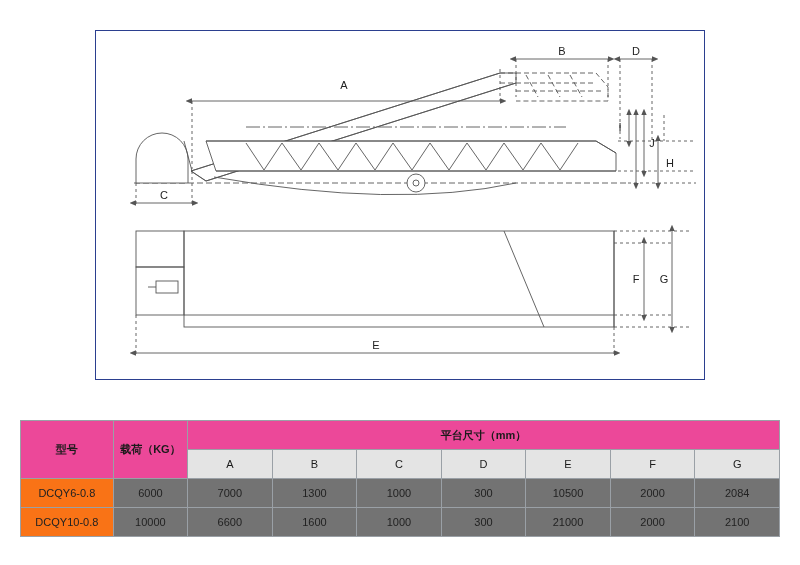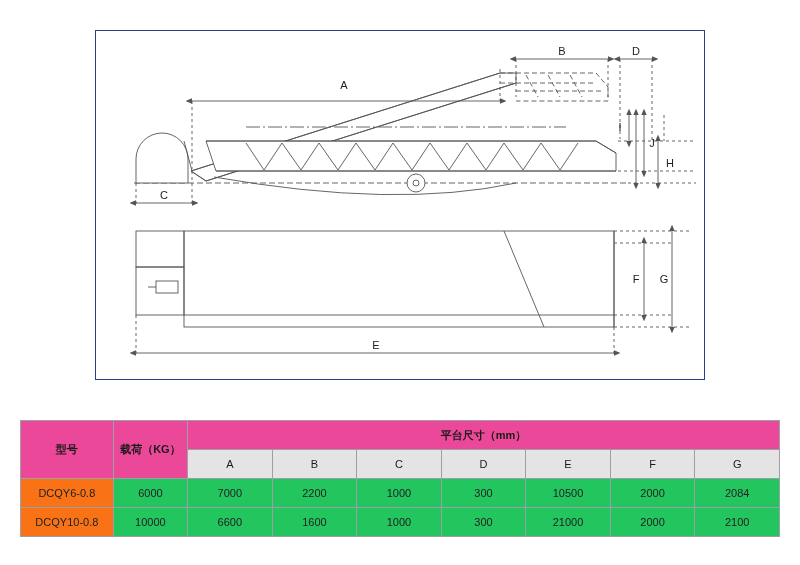--- a/index.html
+++ b/index.html
@@ -60,21 +60,21 @@
     color: #1a1a1a;
   }
   .spec-table thead th.sub {
     background: #e4e4e4;
     font-weight: normal;
   }
   .spec-table td.model {
     background: #f97316;
   }
   .spec-table td {
-    background: #22c55e;
+    background: #737373;
   }
   .col-model { width: 90px; margin-left: 19px; }
   .col-load  { width: 72px; }
   .col-dim   { width: 82px; }
 </style>
 </head>
 <body>
 
 <div id="page">
 
@@ -234,21 +234,21 @@
         <th class="sub col-dim">E</th>
         <th class="sub col-dim">F</th>
         <th class="sub col-dim">G</th>
       </tr>
     </thead>
     <tbody>
       <tr>
         <td class="model">DCQY6-0.8</td>
         <td>6000</td>
         <td>7000</td>
-        <td>2200</td>
+        <td>1300</td>
         <td>1000</td>
         <td>300</td>
         <td>10500</td>
         <td>2000</td>
         <td>2084</td>
       </tr>
       <tr>
         <td class="model">DCQY10-0.8</td>
         <td>10000</td>
         <td>6600</td>

